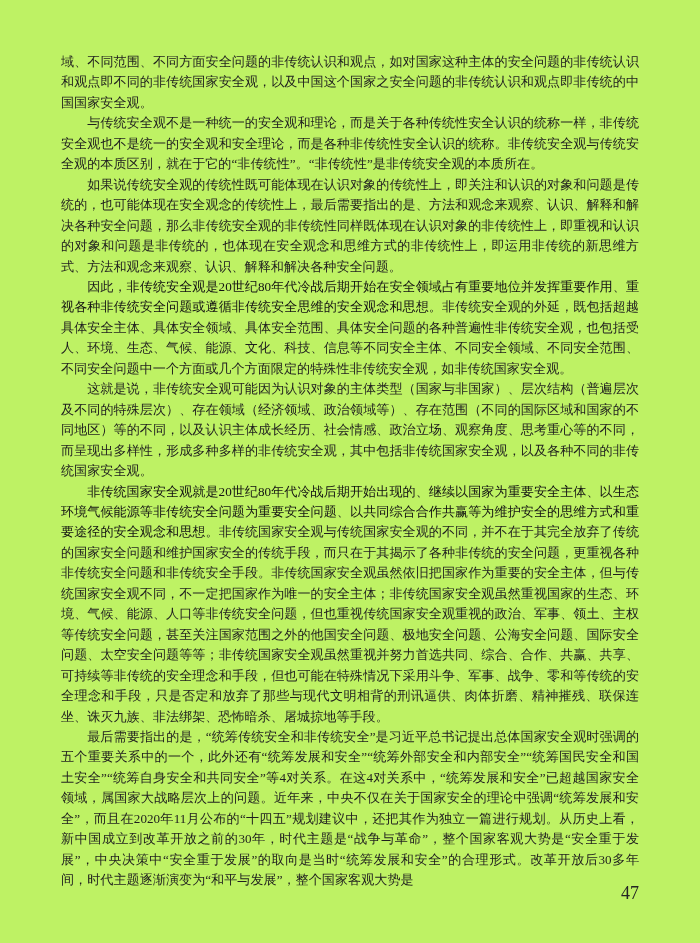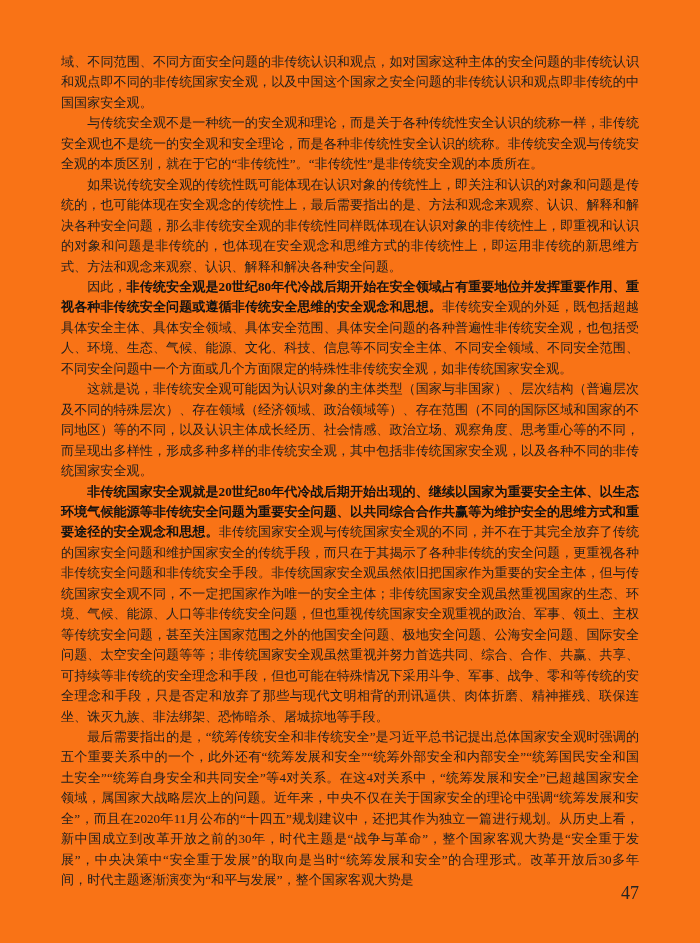--- a/index.html
+++ b/index.html
@@ -12,21 +12,21 @@
     height: 943px;
     background: #ffffff;
     font-family: "Liberation Serif", "DejaVu Serif", serif;
     color: #1b1b1b;
     overflow: hidden;
   }
   .page {
     position: relative;
     width: 700px;
     height: 943px;
-    background: #f97316;
+    background: #bef264;
     box-sizing: border-box;
   }
   .text-column {
     position: absolute;
     left: 61px;
     top: 52px;
     width: 578px;
   }
   p.para {
     margin: 0;
@@ -37,21 +37,21 @@
     text-justify: inter-character;
     text-indent: 26.2px;
     letter-spacing: 0.02px;
     word-break: break-all;
     color: #1e1e1e;
   }
   p.para.no-indent {
     text-indent: 0;
   }
   .bold-def {
-    font-weight: bold;
+    font-weight: normal;
     color: #121212;
   }
   .page-number {
     position: absolute;
     left: 0;
     top: 885px;
     width: 639px;
     text-align: right;
     font-size: 18px;
     line-height: 16px;

